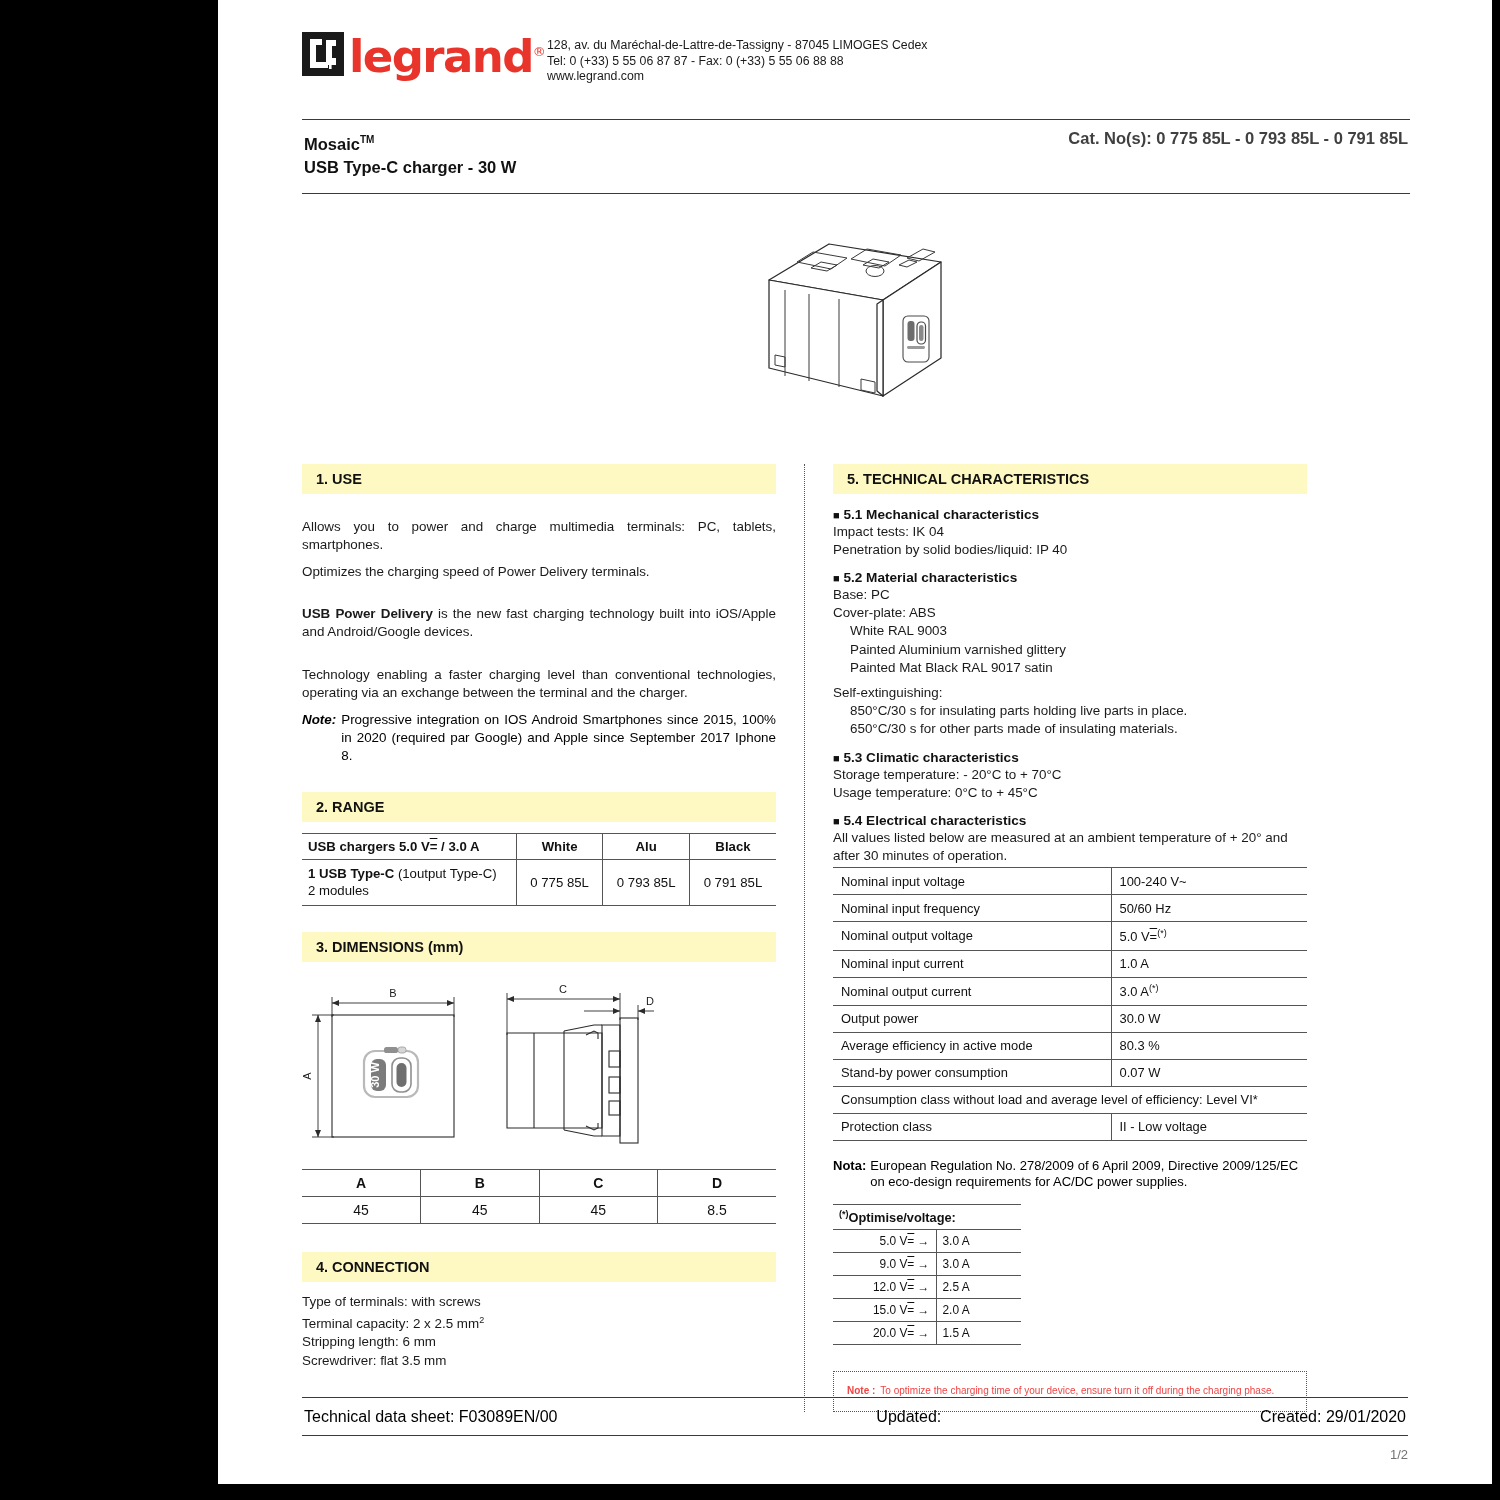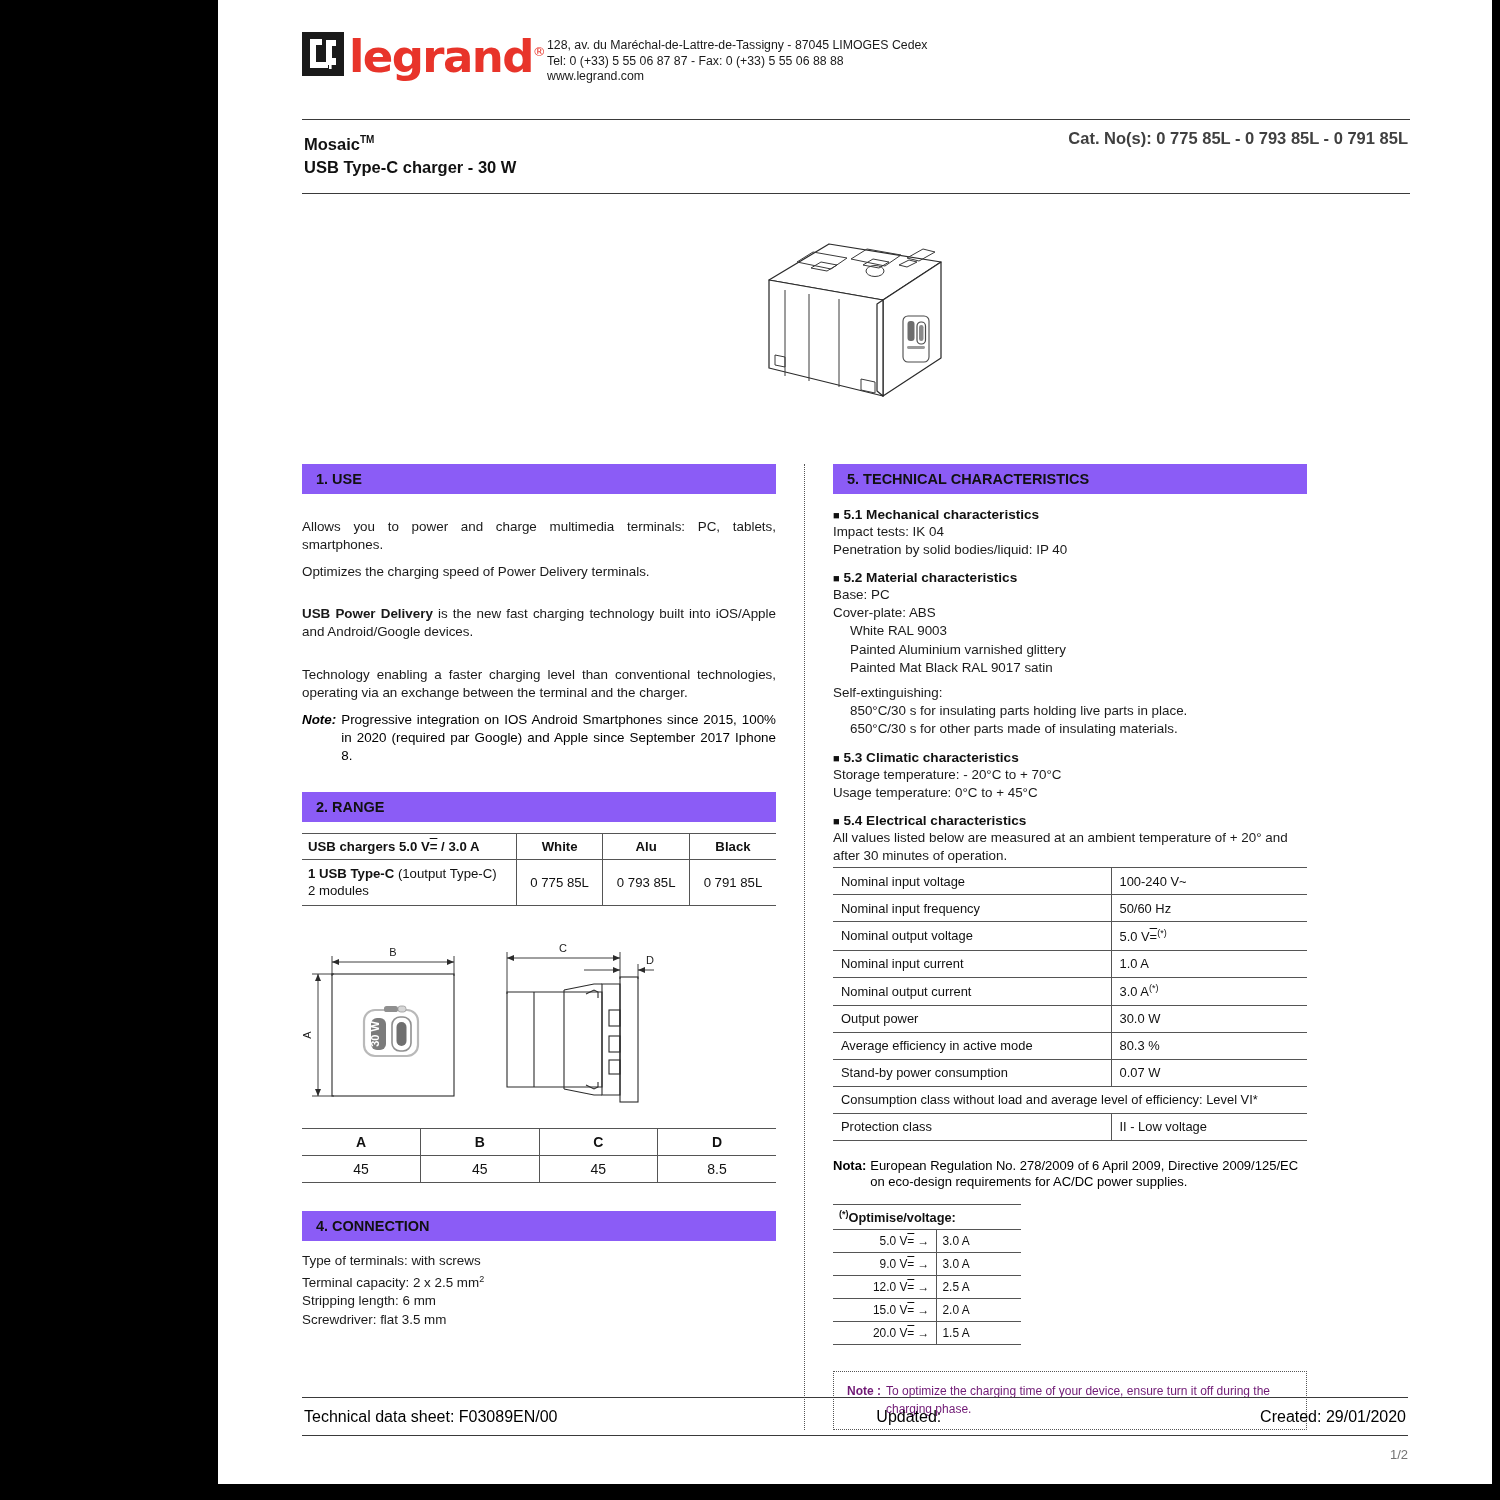--- a/index.html
+++ b/index.html
@@ -48,21 +48,21 @@
   .cols { display: flex; position: relative; margin-top: 2px; }
   .col-l { width: 474px; }
   .col-divider {
     width: 1px; margin: 0 28px;
     border-left: 1.5px dotted #555;
     align-self: stretch;
   }
   .col-r { width: 474px; }
 
   .band {
-    background: #8b5cf6; height: 30px; display: flex; align-items: center;
+    background: #fef9c3; height: 30px; display: flex; align-items: center;
     padding-left: 14px; font-size: 14.5px; font-weight: bold; color: #111;
     margin-bottom: 11px;
   }
   .band.r { margin-bottom: 13px; }
 
   p, .txt { font-size: 13.4px; line-height: 18.2px; color: #1a1a1a; }
   .just { text-align: justify; margin-top: 24px; }
   .blk { margin-bottom: 9px; }
   b, strong { font-weight: bold; }
 
@@ -117,21 +117,21 @@
   }
   .opt-tbl td {
     border-bottom: 1.2px solid #555; font-size: 11.9px; color: #111; padding: 4px 6px;
   }
   .opt-tbl td.a { text-align: right; width: 103px; }
   .opt-tbl td.b { border-left: 1.1px solid #555; text-align: left; }
 
   .notebox {
     border: 1.6px dotted #555; margin-top: 26px;
     padding: 10px 13px 11px 13px; display: flex;
-    font-size: 12px; line-height: 18px; color: #701a75;
+    font-size: 10px; line-height: 18px; color: #ef4444;
   }
   .notebox .lbl { font-weight: bold; flex: none; padding-right: 5px; }
 
   
   .footer { position: absolute; left: 84px; right: 84px; bottom: 22px; }
   .f-rule { border-top: 1.7px solid #3a3a3a; }
   .f-row { display: flex; justify-content: space-between; padding: 10px 2px 9px 2px;
            font-size: 16px; color: #000000; }
   .f-pg { text-align: right; font-size: 13px; color: #737373; padding-top: 11px; }
 </style>
@@ -236,20 +236,21 @@
           <td class="lead"><b>1 USB Type-C </b><span>(1output Type-C)</span><br><span>2 modules</span></td>
           <td class="vl">0 775 85L</td>
           <td class="vl">0 793 85L</td>
           <td class="vl">0 791 85L</td>
         </tr>
       </tbody>
           </table>
 
       <div style="height:26px"></div>
 
+      <div class="band">3. DIMENSIONS (mm)</div>
 
       <div class="dimarea">
         <svg width="474" height="190" viewBox="0 0 474 190">
 
           <g stroke="#2b2b2b" fill="none" stroke-width="1.1">
             <rect x="30" y="42" width="122" height="122"></rect>
           </g>
 
           <g stroke="#2b2b2b" stroke-width="0.9">
             <line x1="30" y1="30" x2="152" y2="30"></line>

